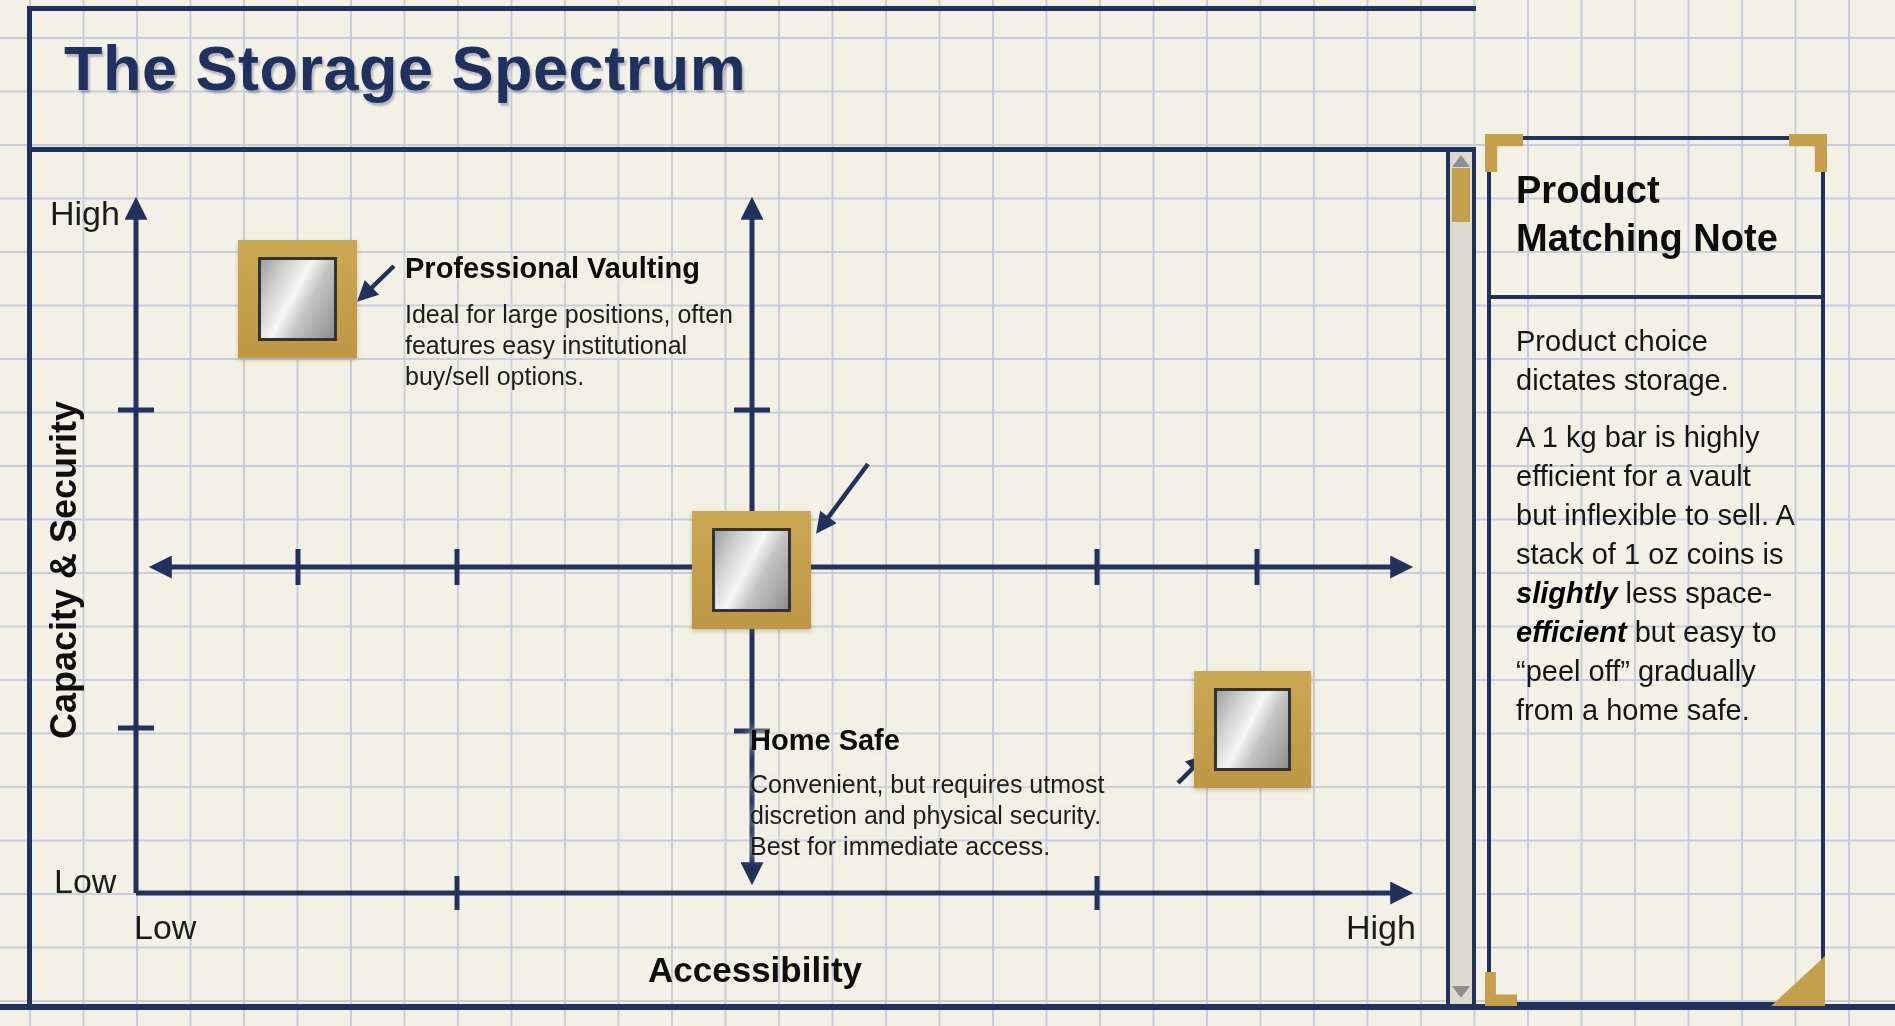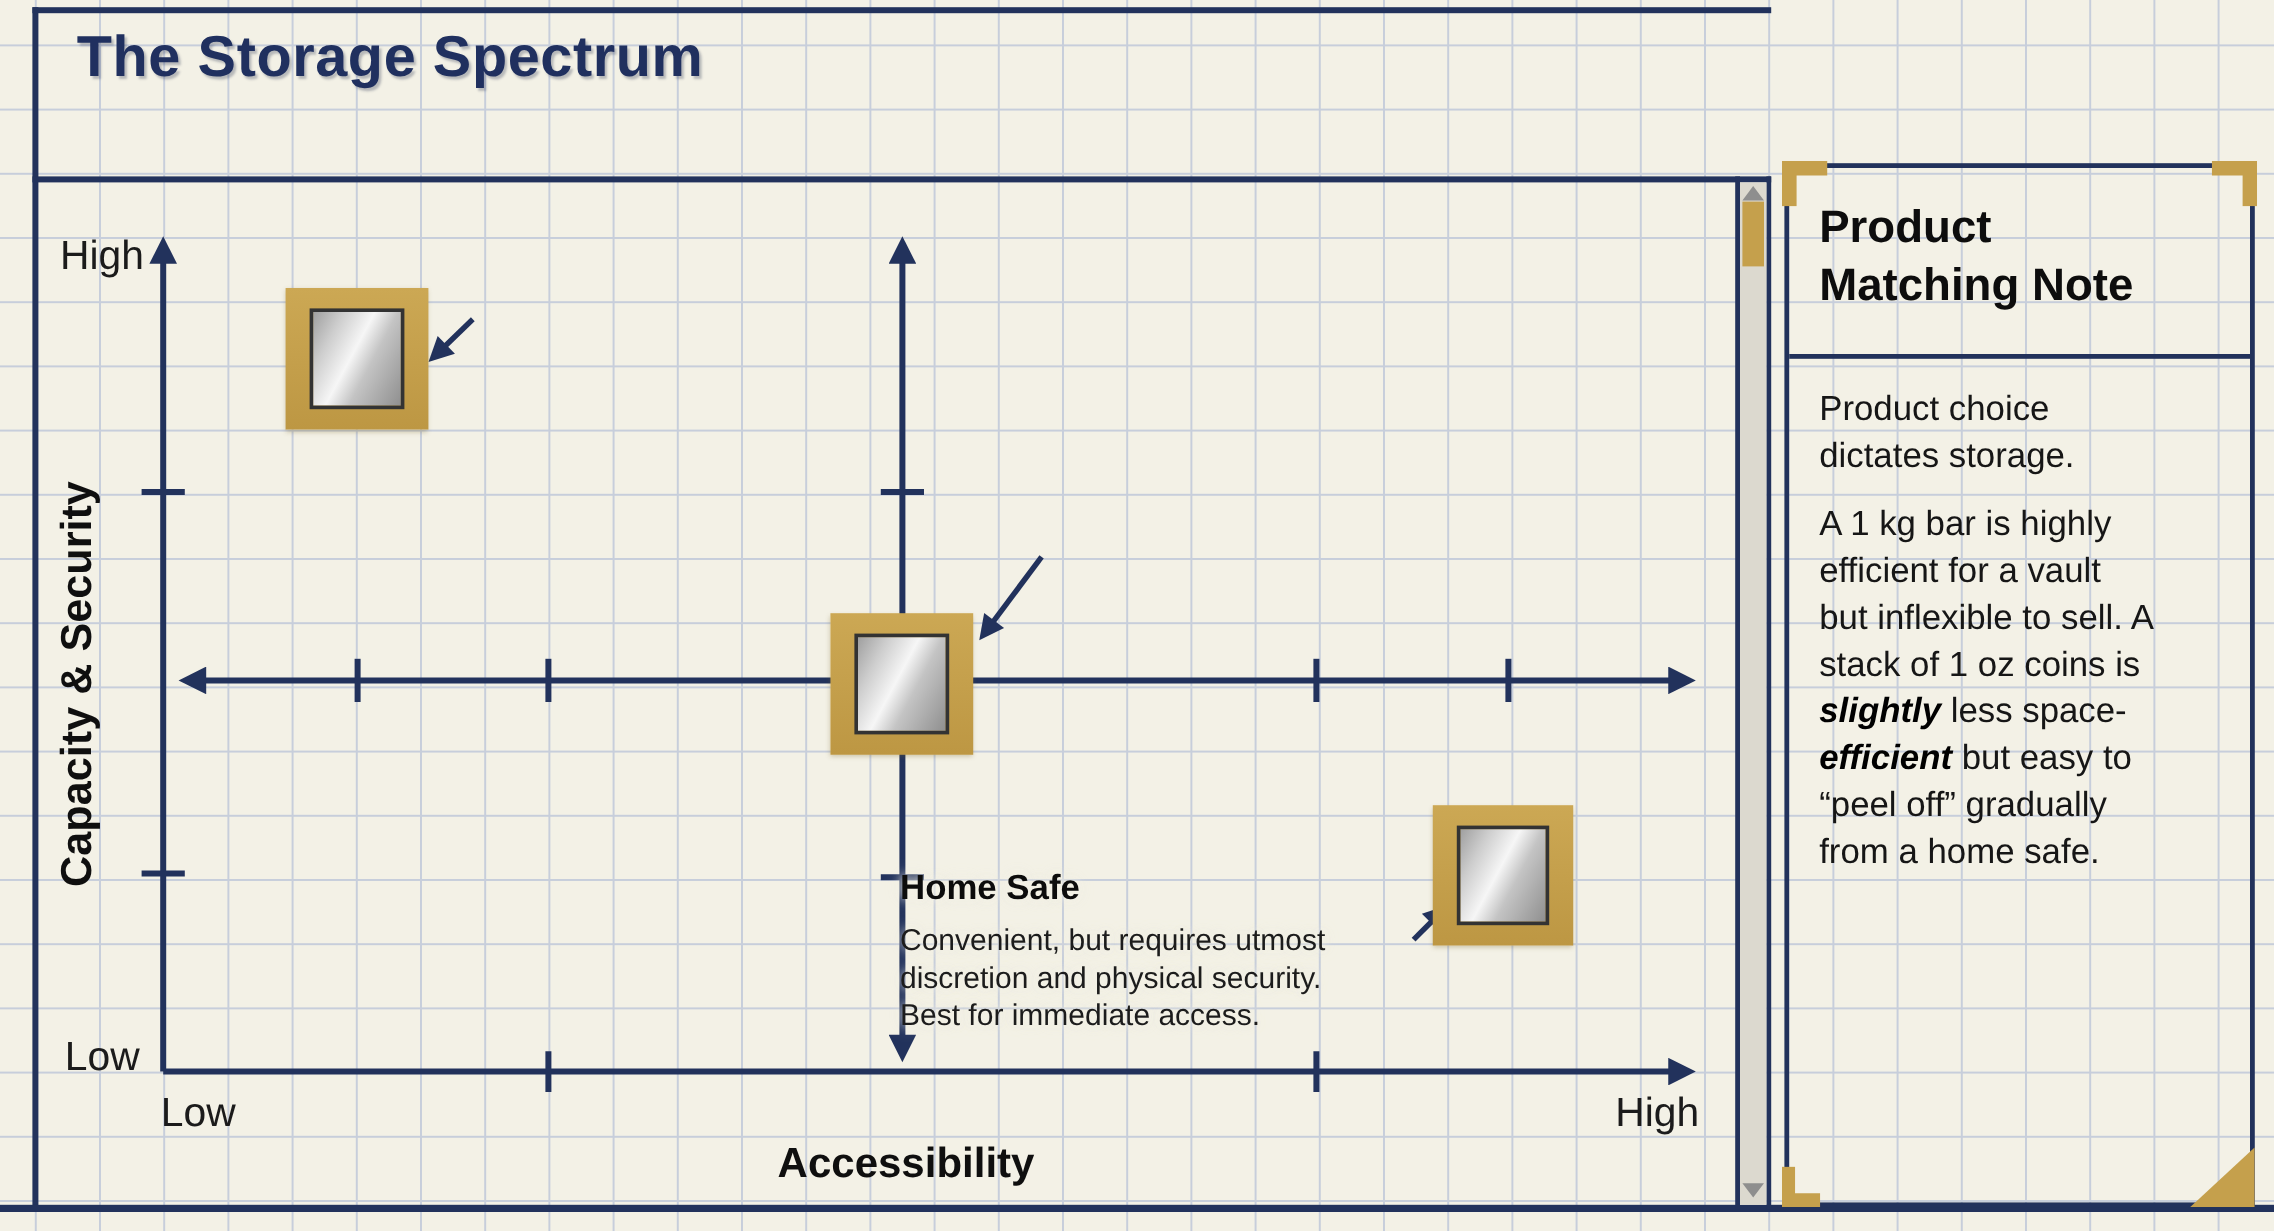--- a/index.html
+++ b/index.html
@@ -10,22 +10,22 @@
     background-image:
       linear-gradient(to right, #c7cedb 0, #c7cedb 1.6px, transparent 1.6px),
       linear-gradient(to bottom, #c7cedb 0, #c7cedb 1.6px, transparent 1.6px);
     background-size:53.5px 53.5px;
     background-position:29px 37px;
     color:#161616;
   }
   .navy-line{position:absolute; background:#22325c;}
   
   .page-title{
-    position:absolute; left:64px; top:20px;
-    font-size:48px; font-weight:bold; letter-spacing:.5px;
+    position:absolute; left:64px; top:32px;
+    font-size:63px; font-weight:bold; letter-spacing:.5px;
     color:#20305f; text-shadow:2px 3px 2px rgba(25,35,70,.28);
     white-space:nowrap;
   }
   
   .axis-end{position:absolute; font-size:34px; color:#1b1b1b; white-space:nowrap;}
   .axis-title{position:absolute; font-weight:bold; color:#0f0f0f; white-space:nowrap;}
   .y-axis-title{
     left:64px; top:570px; font-size:36px;
     transform:translate(-50%,-50%) rotate(-90deg);
   }
@@ -41,21 +41,21 @@
     border:3px solid #333;
     background:linear-gradient(118deg,#9f9f9f 0%,#cdcdcd 22%,#f6f6f6 45%,#c4c4c4 62%,#8f8f8f 100%);
   }
   
   .callout{position:absolute; text-shadow:0 0 8px rgba(243,241,230,.95), 0 0 14px rgba(243,241,230,.8);}
   .callout .c-title{font-size:29px; font-weight:bold; color:#0c0c0c; white-space:pre-line;}
   .callout .c-body{margin-top:14px; font-size:25px; line-height:31px; color:#1c1c1c; white-space:pre-line;}
   .callout.right{text-align:left;}
   
   .panel{
-    position:absolute; left:1487px; top:136px; width:392px; height:870px;
+    position:absolute; left:1487px; top:136px; width:338px; height:870px;
     border:4px solid #22325c; box-sizing:border-box;
   }
   .panel-title{
     position:absolute; left:25px; top:26px;
     font-size:38px; line-height:48px; font-weight:bold; color:#0d0d0d; white-space:pre-line;
   }
   .panel-divider{position:absolute; left:0; top:155px; width:100%; height:4px; background:#22325c;}
   .panel-p{position:absolute; left:25px; width:316px; font-size:29px; line-height:39px; color:#161616; white-space:pre-line;}
   .panel-p1{top:182px;}
   .panel-p2{top:278px;}
@@ -128,20 +128,26 @@
   <div class="marker" style="left:238px; top:240px; width:119px; height:118px;">
     <div class="silver"></div>
   </div>
   <div class="marker" style="left:692px; top:511px; width:119px; height:118px;">
     <div class="silver"></div>
   </div>
   <div class="marker" style="left:1194px; top:671px; width:117px; height:117px;">
     <div class="silver"></div>
   </div>
 
+  <div class="callout" style="left:405px; top:252px; width:390px;">
+    <div class="c-title">Professional Vaulting</div>
+    <div class="c-body">Ideal for large positions, often
+features easy institutional
+buy/sell options.</div>
+  </div>
   <div class="callout" style="left:879px; top:410px; width:390px;">
   </div>
   <div class="callout right" style="left:750px; top:724px; width:420px;">
     <div class="c-title">Home Safe</div>
     <div class="c-body" style="margin-top:12px;">Convenient, but requires utmost
 discretion and physical security.
 Best for immediate access.</div>
   </div>
 
   <div class="scroll-track"></div>

